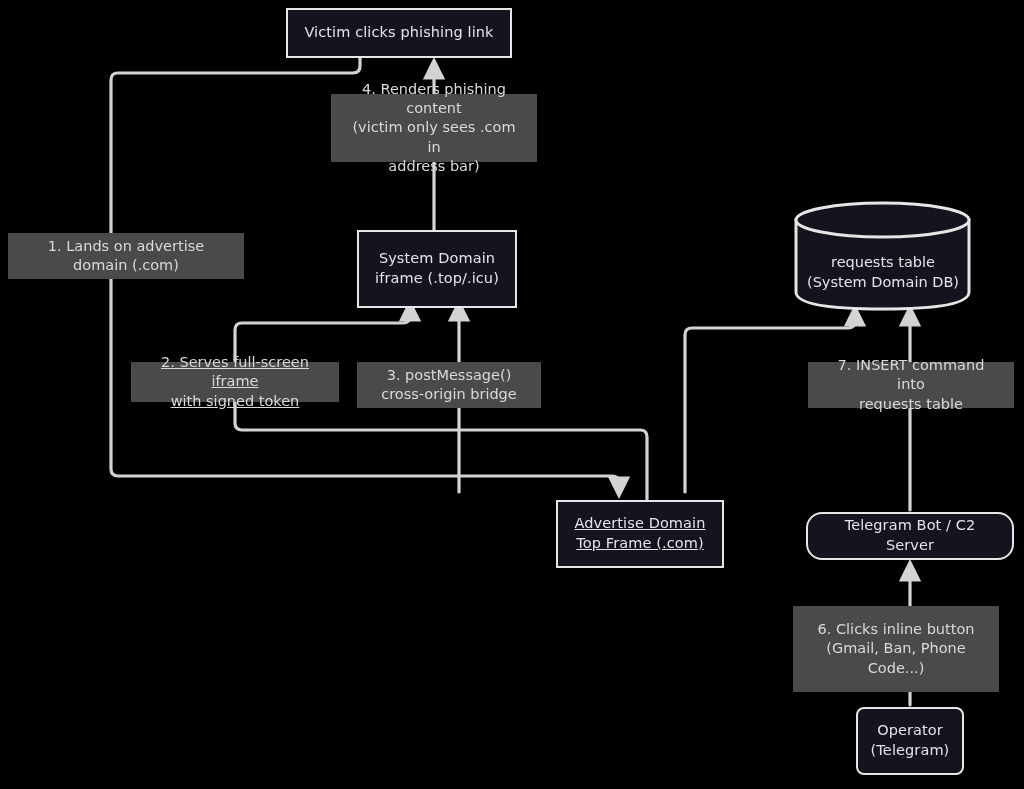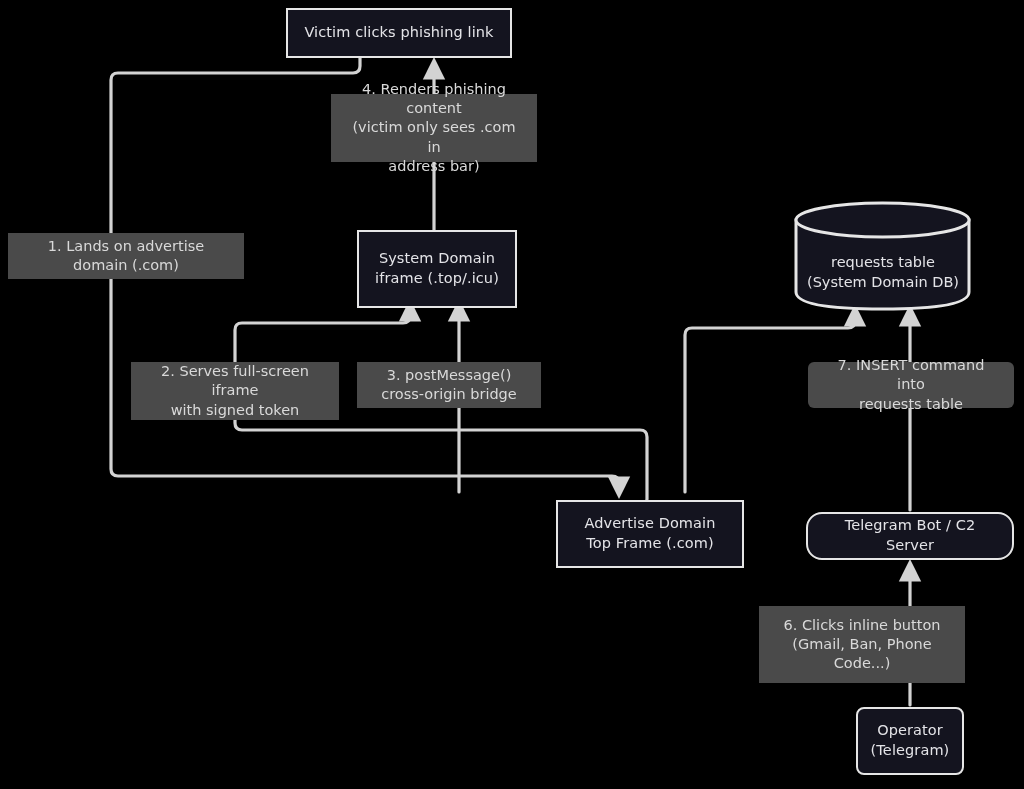--- a/index.html
+++ b/index.html
@@ -63,60 +63,60 @@
 
   <div class="db" style="left:793px;top:200px;width:180px;height:112px;">
     <svg width="180" height="112" viewBox="0 0 180 112" xmlns="http://www.w3.org/2000/svg">
       <path d="M3,20 L3,92 Q3,109 89.5,109 Q176,109 176,92 L176,20 Z" fill="#14141f" stroke="#e6e6e6" stroke-width="3"></path>
       <ellipse cx="89.5" cy="20" rx="86.5" ry="17" fill="#14141f" stroke="#e6e6e6" stroke-width="3"></ellipse>
     </svg>
     <div class="dbtxt">requests table
 (System Domain DB)</div>
   </div>
 
-  <div class="node" style="left:556px;top:500px;width:188px;height:68px;">
+  <div class="node" style="left:556px;top:500px;width:168px;height:68px;text-decoration:underline;">
     <span class="txt">Advertise Domain
 Top Frame (.com)</span>
   </div>
 
   <div class="node" style="left:806px;top:512px;width:208px;height:48px;border-radius:16px;">
     <span class="txt">Telegram Bot / C2 Server</span>
   </div>
 
   <div class="node" style="left:856px;top:707px;width:108px;height:68px;border-radius:8px;">
     <span class="txt">Operator
 (Telegram)</span>
   </div>
 
   <div class="elabel" style="left:8px;top:233px;width:236px;height:46px;text-align:center;">
     <span class="txt">1. Lands on advertise
 domain (.com)</span>
   </div>
 
-  <div class="elabel" style="left:131px;top:362px;width:208px;height:58px;">
+  <div class="elabel" style="left:131px;top:362px;width:208px;height:40px;text-decoration:underline;">
     <span class="txt">2. Serves full-screen iframe
 with signed token</span>
   </div>
 
   <div class="elabel" style="left:357px;top:362px;width:184px;height:46px;">
     <span class="txt">3. postMessage()
 cross-origin bridge</span>
   </div>
 
   <div class="elabel" style="left:331px;top:94px;width:206px;height:68px;">
     <span class="txt">4. Renders phishing content
 (victim only sees .com in
 address bar)</span>
   </div>
 
 
-  <div class="elabel" style="left:759px;top:606px;width:206px;height:77px;">
+  <div class="elabel" style="left:793px;top:606px;width:206px;height:86px;">
     <span class="txt">6. Clicks inline button
 (Gmail, Ban, Phone
 Code...)</span>
   </div>
 
-  <div class="elabel" style="left:808px;top:362px;width:206px;height:46px;border-radius:6px;">
+  <div class="elabel" style="left:808px;top:362px;width:206px;height:46px;">
     <span class="txt">7. INSERT command into
 requests table</span>
   </div>
 
 </div>
 
 </body></html>

